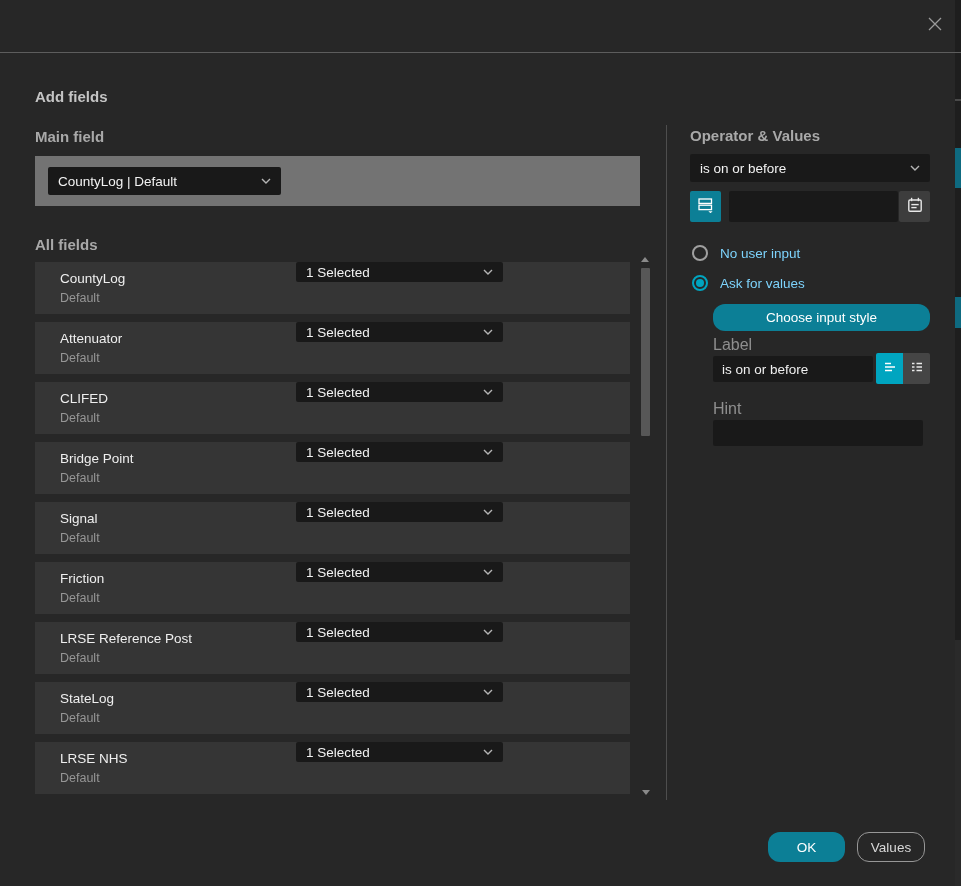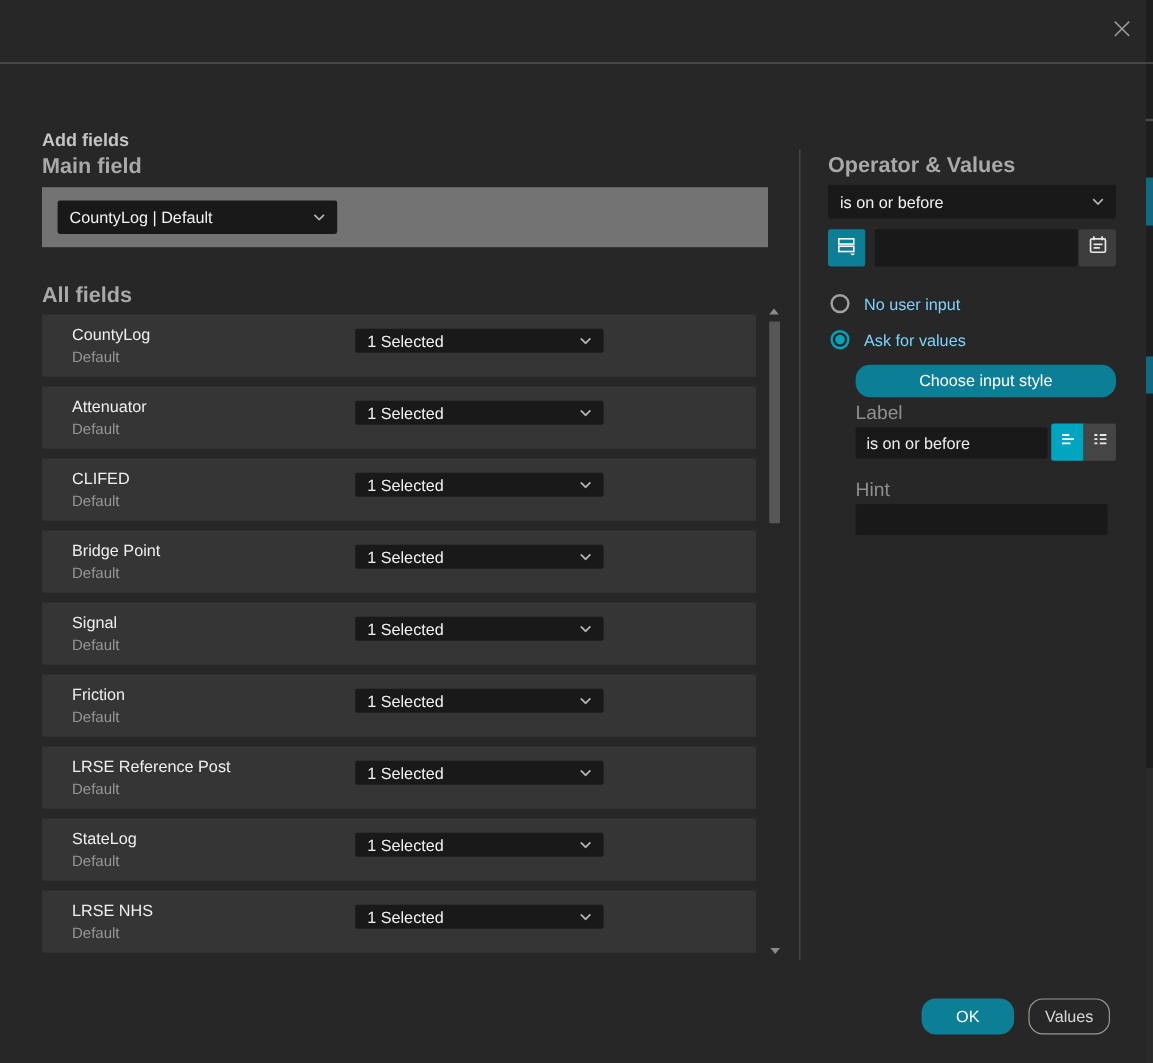--- a/index.html
+++ b/index.html
@@ -10,34 +10,34 @@
     --teal:#0c7f96;--cyan:#00a5c0;--yellow:#f0b310;
     --input-bg:#191919;--row-bg:#353535;
   }
   .abs{position:absolute;}
   
   .titlebar{position:absolute;top:0;left:0;width:955px;height:52px;border-bottom:1px solid #5d5d5d;}
   .title{position:absolute;left:17px;top:15px;font-size:16px;font-weight:bold;color:#dcdcdc;letter-spacing:.2px;}
   .close-btn{position:absolute;left:924px;top:15px;width:22px;height:22px;cursor:pointer;display:flex;align-items:center;justify-content:center;}
   
   .h-section{font-size:15px;font-weight:bold;color:#c4c4c4;}
-  .h-sub{font-size:18px;font-weight:bold;color:#a9a9a9;}
+  .h-sub{font-size:15px;font-weight:bold;color:#a9a9a9;}
   .lbl-small{font-size:16px;color:#8f8f8f;}
   
   .sel{background:var(--input-bg);border-radius:2px;display:flex;align-items:center;
        padding:0 10px;font-size:13.5px;color:#f2f2f2;cursor:pointer;box-sizing:border-box;}
   .sel .sel-label{flex:1;white-space:nowrap;overflow:hidden;}
   .sel .chev{flex:0 0 auto;margin-left:6px;display:flex;}
   
   .main-panel{position:absolute;left:35px;top:156px;width:605px;height:50px;background:#737373;}
   .fields-list{position:absolute;left:35px;top:262px;width:595px;}
   .field-row{position:relative;height:52px;background:var(--row-bg);margin-bottom:8px;}
   .field-name{position:absolute;left:25px;top:9px;font-size:13.5px;color:#efefef;}
   .field-sub{position:absolute;left:25px;bottom:9px;font-size:12.5px;color:#969696;}
-  .row-sel{position:absolute;left:261px;top:12px;width:207px;height:20px;}
+  .row-sel{position:absolute;left:261px;top:0;width:207px;height:20px;}
   
   .scroll-thumb{position:absolute;left:641px;top:268px;width:9px;height:168px;background:#575757;border-radius:1px;cursor:pointer;}
   .tri-up{width:0;height:0;border-left:4px solid transparent;border-right:4px solid transparent;border-bottom:5px solid #8a8a8a;cursor:pointer;}
   .tri-down{width:0;height:0;border-left:4px solid transparent;border-right:4px solid transparent;border-top:5px solid #8a8a8a;cursor:pointer;}
   .divider-v{position:absolute;left:666px;top:125px;width:1px;height:675px;background:#4e4e4e;}
   
   .icon-btn{display:flex;align-items:center;justify-content:center;cursor:pointer;border-radius:2px;box-sizing:border-box;}
   .icon-btn.teal{background:var(--teal);}
   .icon-btn.cyan{background:var(--cyan);}
   .icon-btn.gray{background:#454545;}
@@ -61,21 +61,21 @@
 <div class="titlebar">
   <div class="close-btn">
     <span>
       <svg width="16" height="16" viewBox="0 0 16 16">
           <path d="M2 2l12 12M14 2L2 14" stroke="#9a9a9a" stroke-width="1.3"></path>
         </svg>
     </span>
   </div>
 </div>
 
-<div class="abs h-section" style="left:35px;top:88px;margin-top:21px;">Add fields</div>
+<div class="abs h-section" style="left:35px;top:88px;">Add fields</div>
 
 <div class="abs h-sub" style="left:35px;top:128px;">Main field</div>
 
 <div class="main-panel">
   <div class="sel abs" style="left:13px;top:11px;width:233px;height:28px;">
     <span class="sel-label">CountyLog | Default</span>
     <span class="chev">
       <svg width="10" height="6" viewBox="0 0 10 6">
           <path d="M1 1l4 4 4-4" stroke="#b5b5b5" stroke-width="1.4" fill="none"></path>
         </svg>

